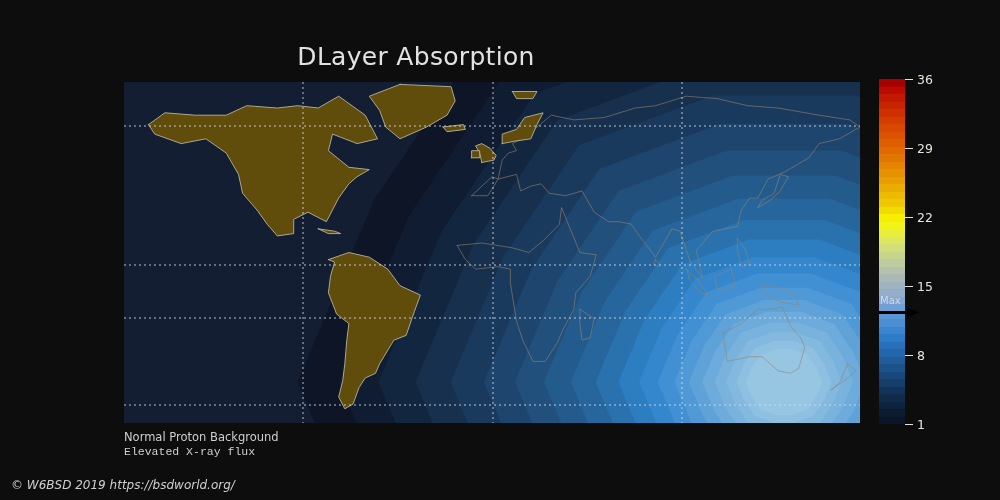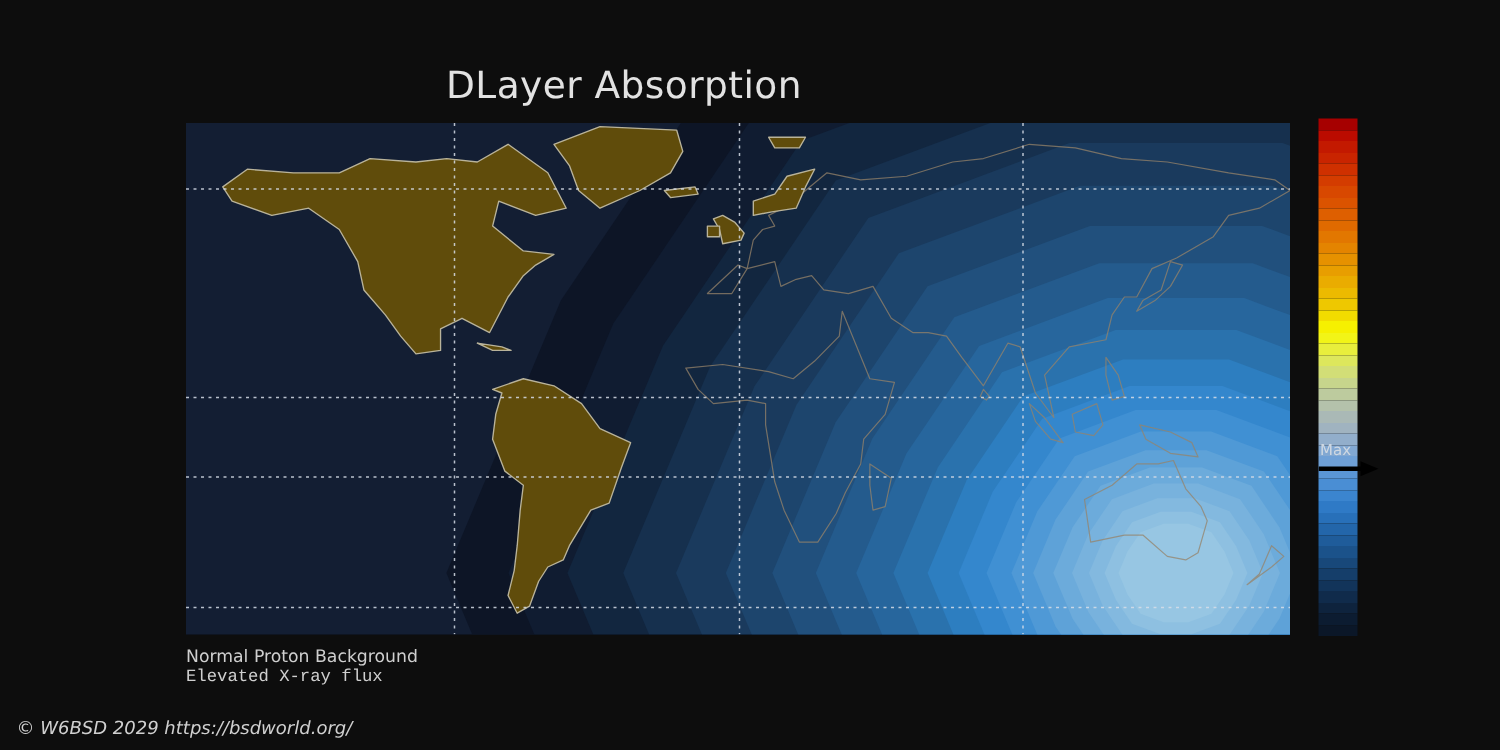--- a/index.html
+++ b/index.html
@@ -178,25 +178,39 @@
       <div class="cb-seg" style="height: 7.5px; background: rgb(31, 92, 154);"></div>
       <div class="cb-seg" style="height: 7.5px; background: rgb(27, 82, 138);"></div>
       <div class="cb-seg" style="height: 7.5px; background: rgb(24, 72, 122);"></div>
       <div class="cb-seg" style="height: 7.5px; background: rgb(21, 62, 106);"></div>
       <div class="cb-seg" style="height: 7.5px; background: rgb(18, 52, 90);"></div>
       <div class="cb-seg" style="height: 7.5px; background: rgb(16, 43, 75);"></div>
       <div class="cb-seg" style="height: 7.5px; background: rgb(14, 35, 61);"></div>
       <div class="cb-seg" style="height: 7.5px; background: rgb(12, 28, 49);"></div>
       <div class="cb-seg" style="height: 7.5px; background: rgb(11, 23, 40);"></div>
     </div>
+  <div id="cb-ticks">
+      <div class="cb-tick" style="top: 0px;"></div>
+      <div class="cb-lbl" style="top: 0px;">36</div>
+      <div class="cb-tick" style="top: 69px;"></div>
+      <div class="cb-lbl" style="top: 69px;">29</div>
+      <div class="cb-tick" style="top: 138px;"></div>
+      <div class="cb-lbl" style="top: 138px;">22</div>
+      <div class="cb-tick" style="top: 207px;"></div>
+      <div class="cb-lbl" style="top: 207px;">15</div>
+      <div class="cb-tick" style="top: 276px;"></div>
+      <div class="cb-lbl" style="top: 276px;">8</div>
+      <div class="cb-tick" style="top: 345px;"></div>
+      <div class="cb-lbl" style="top: 345px;">1</div>
+    </div>
   <div id="max-marker">
     <span class="mx-txt">Max</span>
     <svg class="mx-arrow" width="42" height="11" viewBox="0 0 42 11">
       <path d="M0 5.5 H30" stroke="#000" stroke-width="3"></path>
       <path d="M28 0.5 L40 5.5 L28 10.5 Z" fill="#000"></path>
     </svg>
   </div>
   <div id="cb-axis-label">Affected Frequency (MHz)</div>
 
   <div class="note" id="note1">Normal Proton Background</div>
   <div class="note" id="note2">Elevated X-ray flux</div>
-  <div id="copyright">© W6BSD 2029 https://bsdworld.org/</div>
+  <div id="copyright">© W6BSD 2019 https://bsdworld.org/</div>
 </div>
 
 </body></html>

